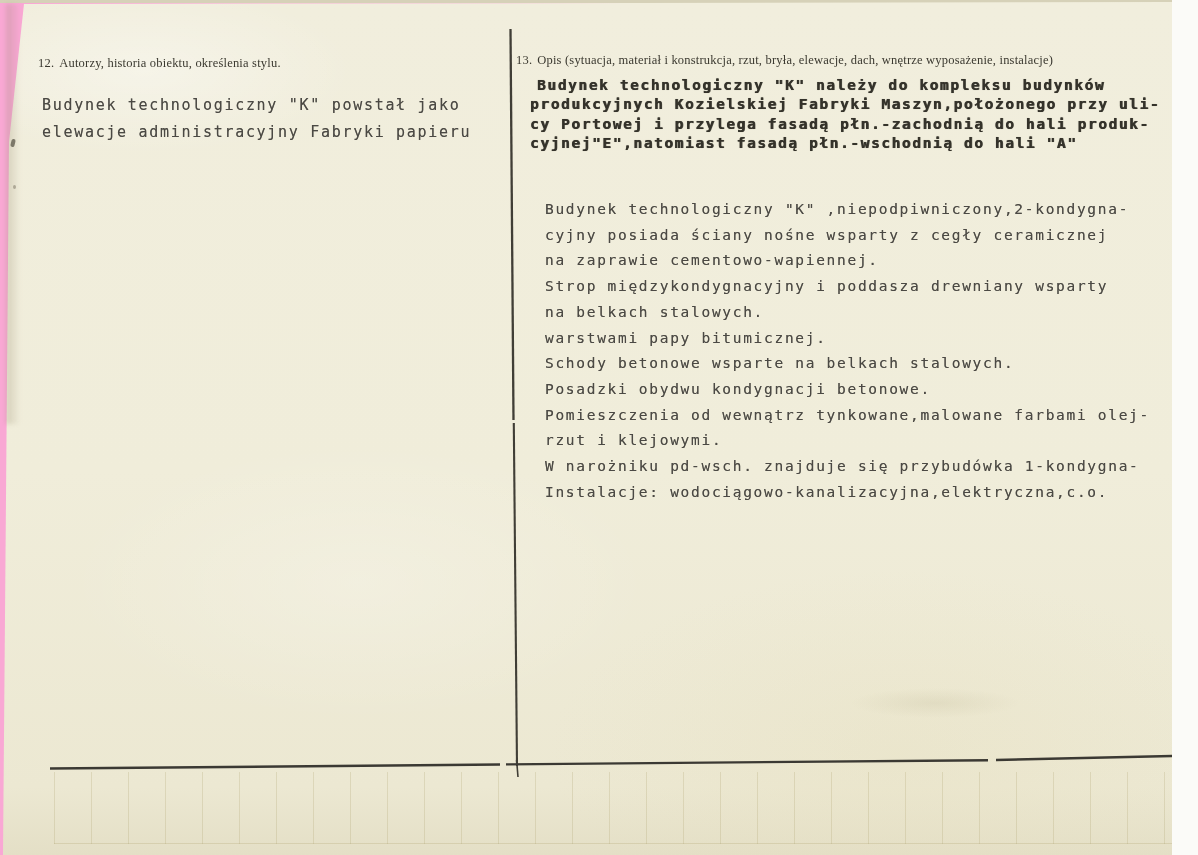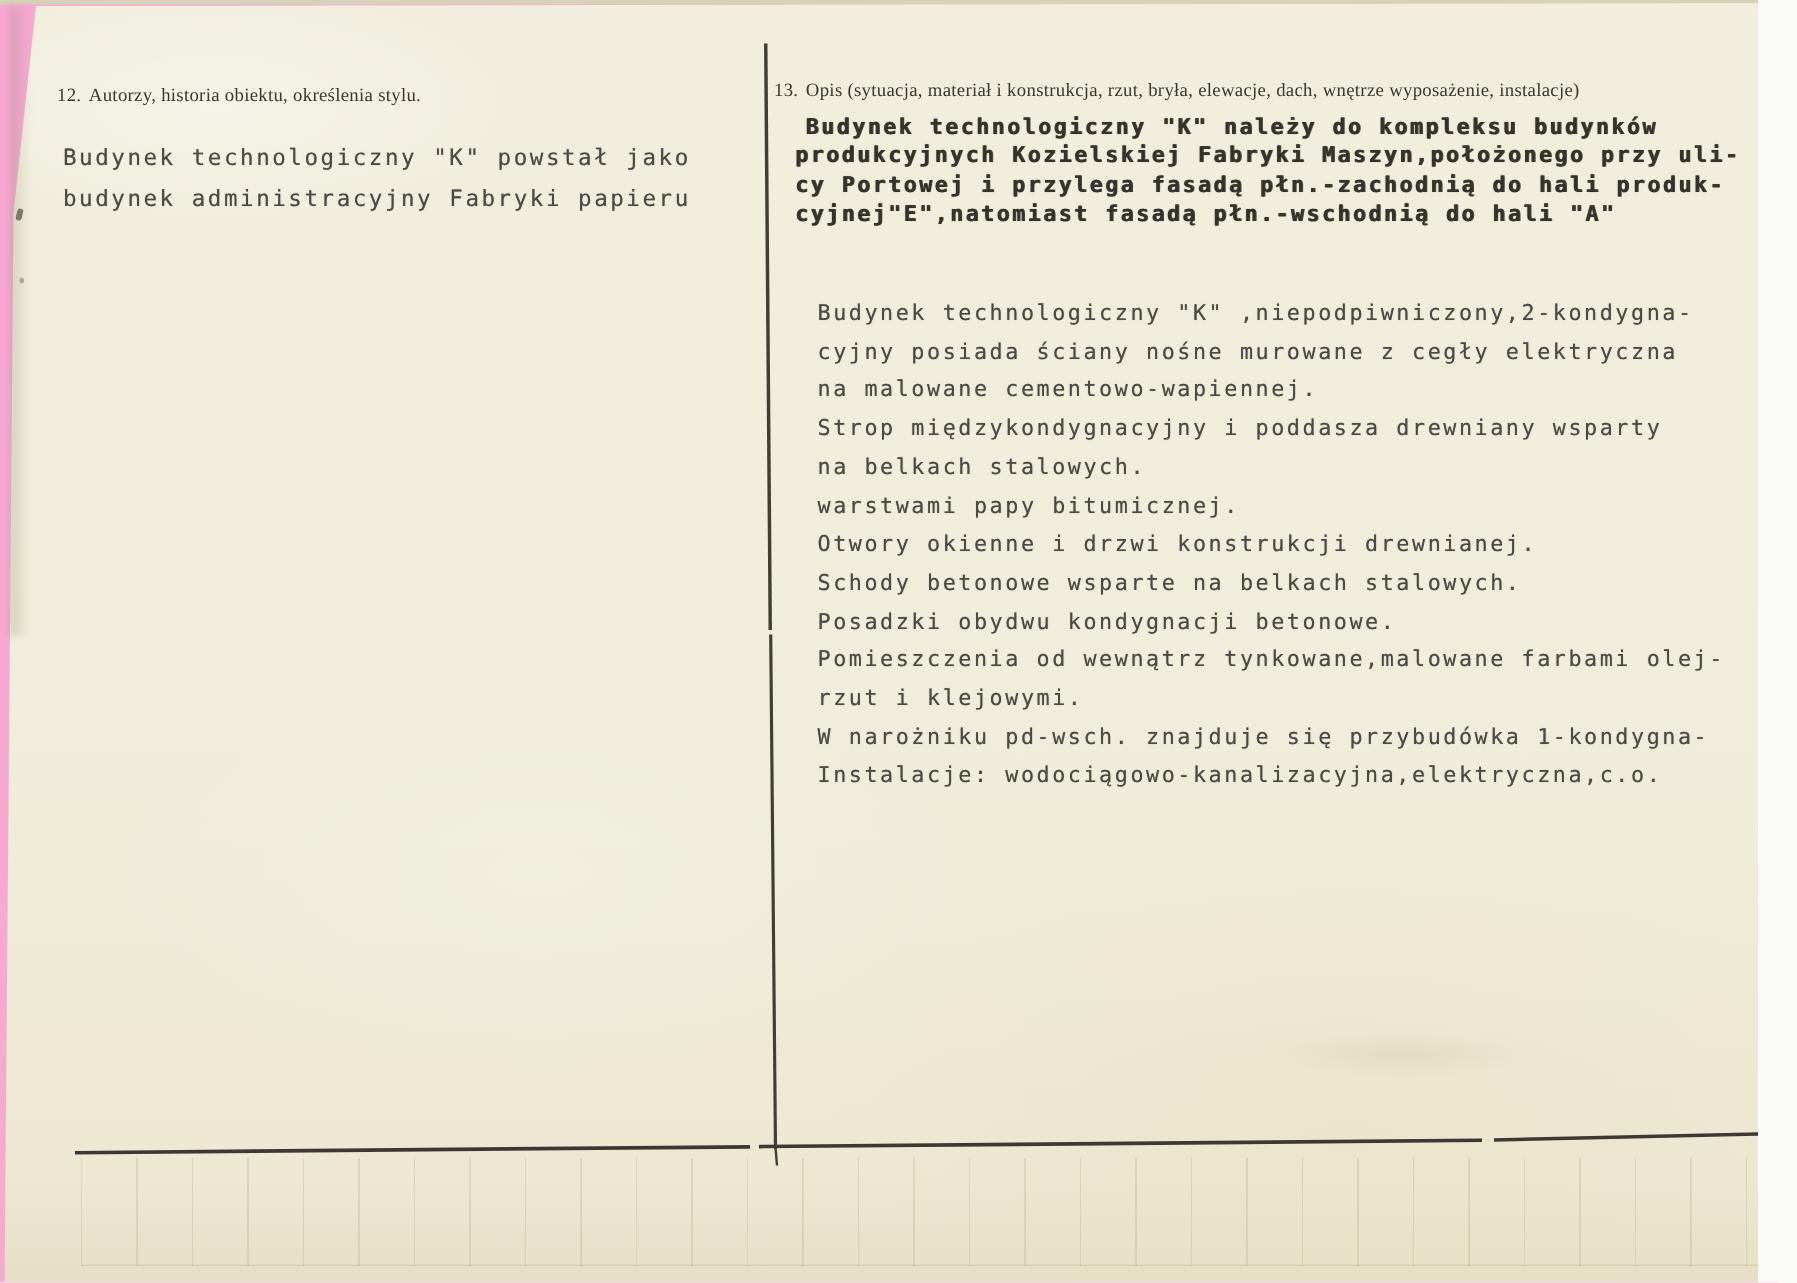--- a/index.html
+++ b/index.html
@@ -88,40 +88,39 @@
     <line x1="50" y1="768.5" x2="500" y2="764.6" stroke="#3b3933" stroke-width="2.5"></line>
     <line x1="506" y1="764.4" x2="988" y2="760.2" stroke="#3b3933" stroke-width="2.4"></line>
     <line x1="996" y1="760" x2="1180" y2="755.8" stroke="#3b3933" stroke-width="2.4"></line>
   </svg>
 
   <div class="form-label" style="left:38px;top:56px;">
     <span class="num">12.</span><span>Autorzy, historia obiektu, określenia stylu.</span>
   </div>
   <div class="left-body type">
     <div class="line">Budynek technologiczny "K" powstał jako</div>
-    <div class="line">budynek administracyjny Fabryki papieru</div>
+    <div class="line">elewacje administracyjny Fabryki papieru</div>
   </div>
 
   <div class="form-label" style="left:516px;top:53px;text-align:right;">
     <span class="num">13.</span><span>Opis (sytuacja, materiał i konstrukcja, rzut, bryła, elewacje, dach, wnętrze wyposażenie, instalacje)</span>
   </div>
   <div class="lead-body">
     <div class="line">Budynek technologiczny "K" należy do kompleksu budynków</div>
     <div class="line">produkcyjnych Kozielskiej Fabryki Maszyn,położonego przy uli-</div>
     <div class="line">cy Portowej i przylega fasadą płn.-zachodnią do hali produk-</div>
     <div class="line">cyjnej"E",natomiast fasadą płn.-wschodnią do hali "A"</div>
   </div>
   <div class="right-body type">
     <div class="line">Budynek technologiczny "K" ,niepodpiwniczony,2-kondygna-</div>
-    <div class="line">cyjny posiada ściany nośne murowane z cegły elektryczna</div>
-    <div class="line">na malowane cementowo-wapiennej.</div>
+    <div class="line">cyjny posiada ściany nośne wsparty z cegły ceramicznej</div>
+    <div class="line">na zaprawie cementowo-wapiennej.</div>
     <div class="line">Strop międzykondygnacyjny i poddasza drewniany wsparty</div>
     <div class="line">na belkach stalowych.</div>
     <div class="line">warstwami papy bitumicznej.</div>
-    <div class="line">Otwory okienne i drzwi konstrukcji drewnianej.</div>
     <div class="line">Schody betonowe wsparte na belkach stalowych.</div>
     <div class="line">Posadzki obydwu kondygnacji betonowe.</div>
     <div class="line">Pomieszczenia od wewnątrz tynkowane,malowane farbami olej-</div>
     <div class="line">rzut i klejowymi.</div>
     <div class="line">W narożniku pd-wsch. znajduje się przybudówka 1-kondygna-</div>
     <div class="line">Instalacje: wodociągowo-kanalizacyjna,elektryczna,c.o.</div>
   </div>
 </div>
 
 </body></html>

